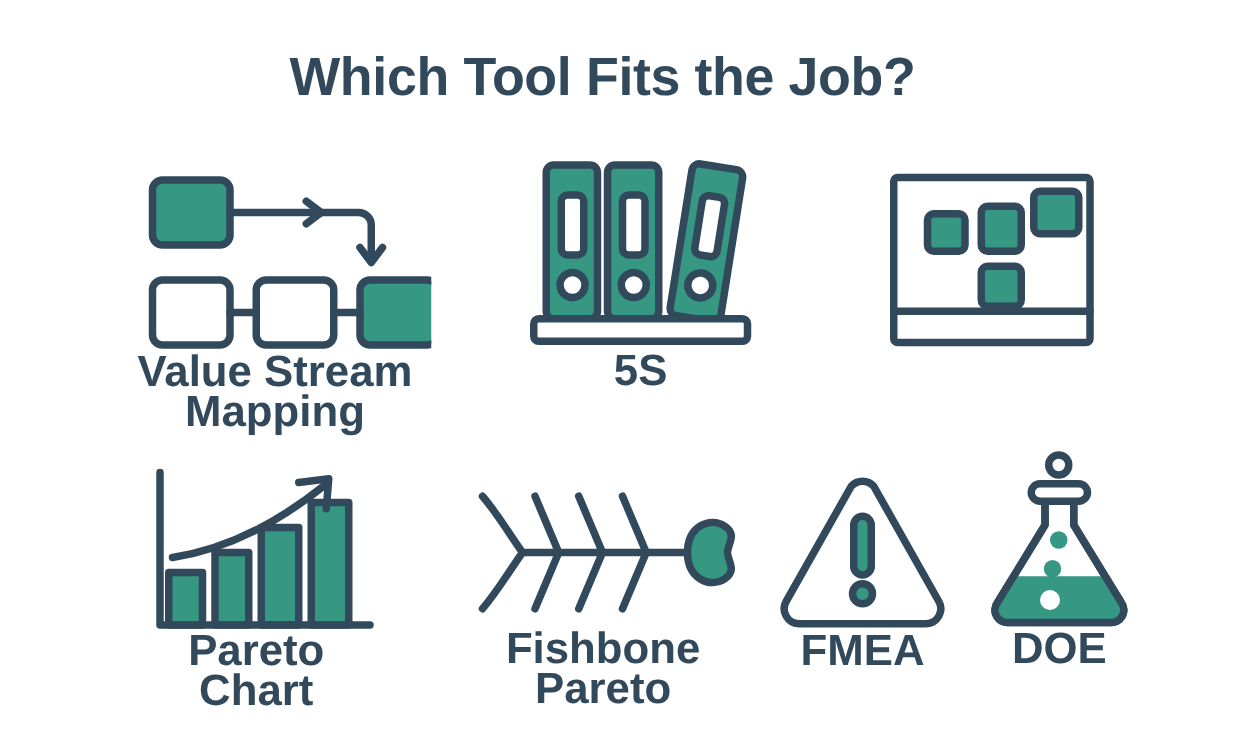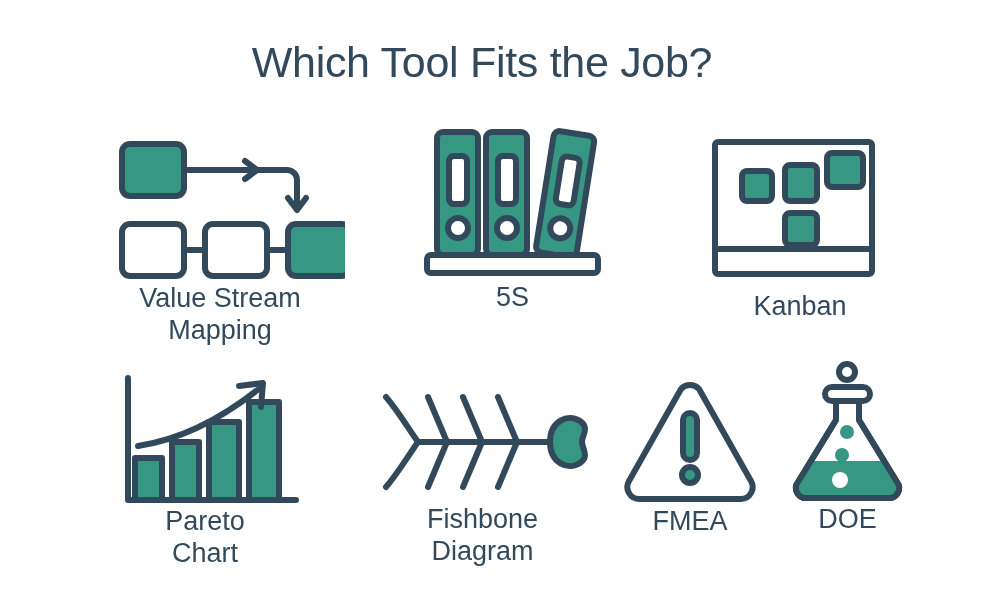--- a/index.html
+++ b/index.html
@@ -23,39 +23,39 @@
     height: 600px;
     background: #ffffff;
   }
   .title {
     position: absolute;
     left: 0;
     top: 38px;
     width: 964px;
     text-align: center;
     font-size: 43px;
-    font-weight: normal;
+    font-weight: bold;
     letter-spacing: -0.3px;
     color: #32495c;
   }
   .tile {
     position: absolute;
   }
   .tile .glyph {
     position: absolute;
     left: 0;
     top: 0;
   }
   .tile .caption {
     position: absolute;
     left: 0;
     width: 100%;
     text-align: center;
-    font-size: 27px;
-    font-weight: normal;
+    font-size: 35px;
+    font-weight: bold;
     line-height: 32px;
     color: #32495c;
     white-space: pre-line;
   }
 
   
   #tile-vsm      { left: 95px;  top: 130px; width: 250px; height: 220px; }
   #tile-vsm .caption { top: 152px; }
   #tile-5s       { left: 400px; top: 118px; width: 225px; height: 225px; }
   #tile-5s .caption  { top: 163px; text-align: center; }
@@ -125,21 +125,20 @@
     <svg class="glyph" width="220" height="160" viewBox="0 0 220 160">
       <g stroke="#32495c" stroke-width="6" stroke-linejoin="round" stroke-linecap="round">
         <rect x="25" y="17" width="157" height="132" rx="3" fill="#ffffff"></rect>
         <path d="M25 124 H182" fill="none"></path>
         <rect x="52" y="46" width="30" height="30" rx="5" fill="#369783"></rect>
         <rect x="95" y="40" width="32" height="36" rx="5" fill="#369783"></rect>
         <rect x="137" y="28" width="36" height="34" rx="5" fill="#369783"></rect>
         <rect x="95" y="88" width="32" height="32" rx="5" fill="#369783"></rect>
       </g>
     </svg>
-    <div class="caption">Kanban</div>
   </div>
 
   <div class="tile" id="tile-pareto">
     <svg class="glyph" width="210" height="140" viewBox="0 0 210 140">
       <g stroke="#32495c" stroke-width="6" stroke-linejoin="round" stroke-linecap="round">
 
         <rect x="35" y="88" width="27" height="42" fill="#369783"></rect>
         <rect x="72" y="72" width="27" height="58" fill="#369783"></rect>
         <rect x="109" y="52" width="30" height="78" fill="#369783"></rect>
         <rect x="149" y="32" width="30" height="98" fill="#369783"></rect>
@@ -167,21 +166,21 @@
         <path d="M77 57 L58 102"></path>
         <path d="M112 57 L93 12"></path>
         <path d="M112 57 L93 102"></path>
         <path d="M147 57 L128 12"></path>
         <path d="M147 57 L128 102"></path>
 
         <path d="M180 57 C180 36 198 28 210 36 C220 43 212 50 212 57 C212 64 220 71 210 78 C198 86 180 78 180 57 Z" fill="#369783"></path>
       </g>
     </svg>
     <div class="caption">Fishbone
-Diagram</div>
+Pareto</div>
   </div>
 
   <div class="tile" id="tile-doe">
     <svg class="glyph" width="135" height="145" viewBox="0 0 135 145">
       <defs>
         <clipPath id="flaskClip">
           <path d="M56 40 V62 L18 124 a10 10 0 0 0 9 16 H108 a10 10 0 0 0 9 -16 L79 62 V40 Z"></path>
         </clipPath>
       </defs>
       <g stroke="#32495c" stroke-width="6" stroke-linejoin="round" stroke-linecap="round">

